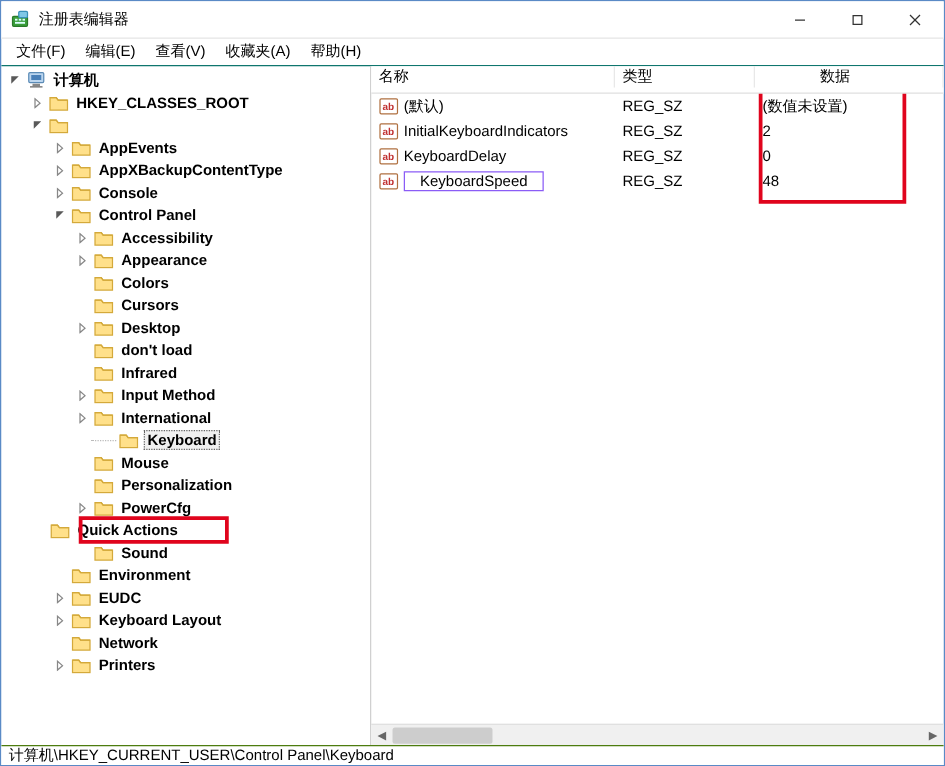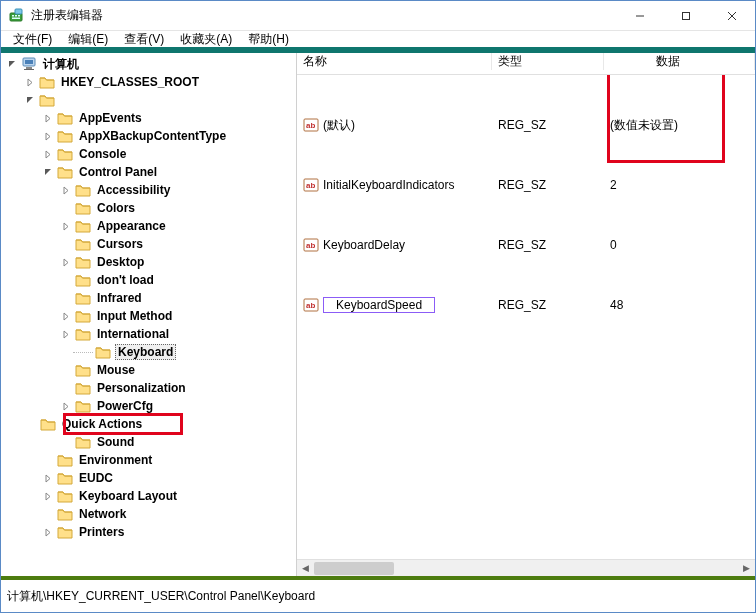--- a/index.html
+++ b/index.html
@@ -35,21 +35,21 @@
     display: flex; align-items: center; justify-content: center;
     font-family: "Segoe UI Symbol", sans-serif;
     font-size: 10px;
   }
   
   .menubar {
     height: 22px;
     display: flex;
     align-items: center;
     padding: 0 4px;
-    border-bottom: 6px solid #0f766e;
+    border-bottom: 1px solid #0f766e;
     font-size: 12px;
   }
   .menu-item { padding: 2px 8px; }
   
   .main {
     flex: 1;
     display: flex;
     min-height: 0;
   }
   .tree-pane {
@@ -128,21 +128,20 @@
   .list-body {
     flex: 1;
     overflow: auto;
     position: relative;
   }
   .list-row {
     display: flex;
     align-items: center;
     height: 20px;
     font-size: 12px;
-    margin-top: 40px;
   }
   .val-icon {
     width: 16px; height: 16px;
     margin: 0 4px 0 6px;
     display: inline-flex; align-items:center; justify-content:center;
   }
   .val-name { width: 169px; padding-right:4px; }
   .val-name.boxed { border: 1px solid #8b5cf6; padding: 0 12px; width:auto; }
   .val-name-cell { width: 195px; display:flex; align-items:center; }
   .val-type { width: 112px; padding-left: 6px; }
@@ -159,22 +158,22 @@
     position:absolute; left:17px; top:2px; height:13px; width:80px;
     background:#cdcdcd; border-radius:2px;
   }
   .hscroll .arrow {
     width:17px; height:17px; display:flex; align-items:center; justify-content:center;
     color:#666; font-size:9px;
   }
   .hscroll .arrow.right { position:absolute; right:0; }
   
   .statusbar {
-    height: 36px;
-    border-top: 4px solid #4d7c0f;
+    height: 16px;
+    border-top: 1px solid #4d7c0f;
     display: flex;
     align-items: center;
     padding: 0 6px;
     font-size: 12px;
     background:#fff;
   }
 </style>
 </head>
 <body>
 
@@ -329,42 +328,42 @@
           </span>
           <span class="node-icon">
             <svg width="16" height="14" viewBox="0 0 16 14">
               <path d="M1 3 h5 l1.5 2 H15 v8 H1 Z" fill="#ffe08a" stroke="#d4a93a"></path>
               <path d="M1 3 h5 l1.5 2 H15" fill="none" stroke="#d4a93a"></path>
             </svg>
           </span>
           <span class="node-label">Accessibility</span>
         </div>
         <div class="tree-row" style="padding-left:58px">
+          <span class="expander">
+            <svg width="9" height="9">
+              <path d="M2 1 L6 4.5 L2 8 Z" fill="none" stroke="#888"></path>
+            </svg>
+          </span>
+          <span class="node-icon">
+            <svg width="16" height="14" viewBox="0 0 16 14">
+              <path d="M1 3 h5 l1.5 2 H15 v8 H1 Z" fill="#ffe08a" stroke="#d4a93a"></path>
+              <path d="M1 3 h5 l1.5 2 H15" fill="none" stroke="#d4a93a"></path>
+            </svg>
+          </span>
+          <span class="node-label">Appearance</span>
+        </div>
+        <div class="tree-row" style="padding-left:58px">
           <span class="expander empty"></span>
           <span class="node-icon">
             <svg width="16" height="14" viewBox="0 0 16 14">
               <path d="M1 3 h5 l1.5 2 H15 v8 H1 Z" fill="#ffe08a" stroke="#d4a93a"></path>
               <path d="M1 3 h5 l1.5 2 H15" fill="none" stroke="#d4a93a"></path>
             </svg>
           </span>
           <span class="node-label">Colors</span>
-        </div>
-        <div class="tree-row" style="padding-left:58px">
-          <span class="expander">
-            <svg width="9" height="9">
-              <path d="M2 1 L6 4.5 L2 8 Z" fill="none" stroke="#888"></path>
-            </svg>
-          </span>
-          <span class="node-icon">
-            <svg width="16" height="14" viewBox="0 0 16 14">
-              <path d="M1 3 h5 l1.5 2 H15 v8 H1 Z" fill="#ffe08a" stroke="#d4a93a"></path>
-              <path d="M1 3 h5 l1.5 2 H15" fill="none" stroke="#d4a93a"></path>
-            </svg>
-          </span>
-          <span class="node-label">Appearance</span>
         </div>
         <div class="tree-row" style="padding-left:58px">
           <span class="expander empty"></span>
           <span class="node-icon">
             <svg width="16" height="14" viewBox="0 0 16 14">
               <path d="M1 3 h5 l1.5 2 H15 v8 H1 Z" fill="#ffe08a" stroke="#d4a93a"></path>
               <path d="M1 3 h5 l1.5 2 H15" fill="none" stroke="#d4a93a"></path>
             </svg>
           </span>
           <span class="node-label">Cursors</span>

